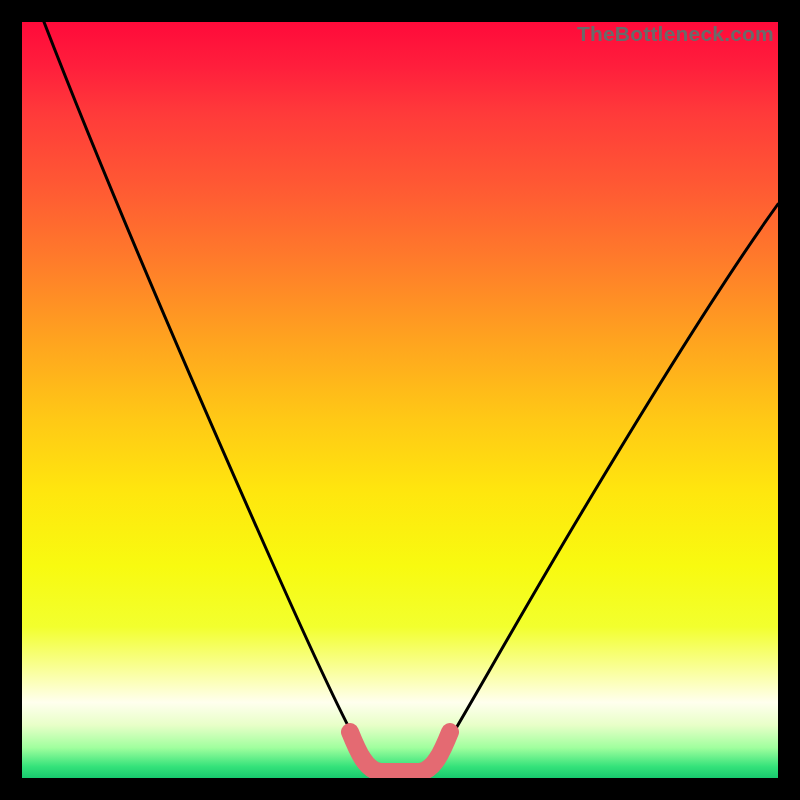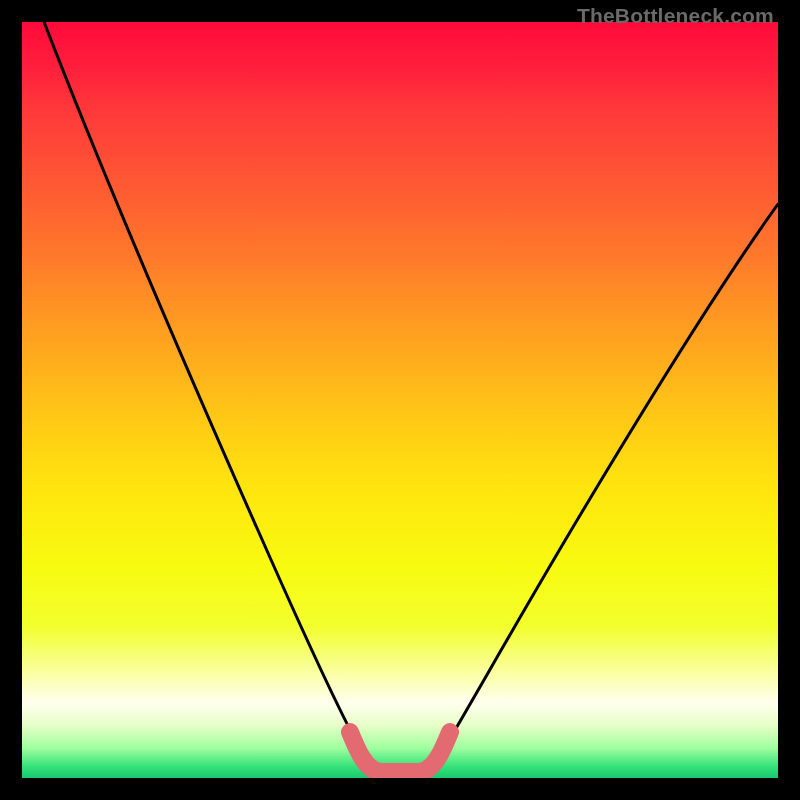--- a/index.html
+++ b/index.html
@@ -31,21 +31,21 @@
       #faffa0 86%,
       #ffffee 90%,
       #e8ffc8 93%,
       #a0ff9e 96%,
       #34e27a 98.5%,
       #18c96e 100%
     );
   }
   .watermark {
     position: absolute;
-    top: 4px;
+    top: 22px;
     right: 26px;
     font-family: Arial, Helvetica, sans-serif;
     font-size: 21px;
     font-weight: 600;
     color: #6a6a6a;
     letter-spacing: 0.2px;
     user-select: none;
   }
   svg.curves {
     position: absolute;

